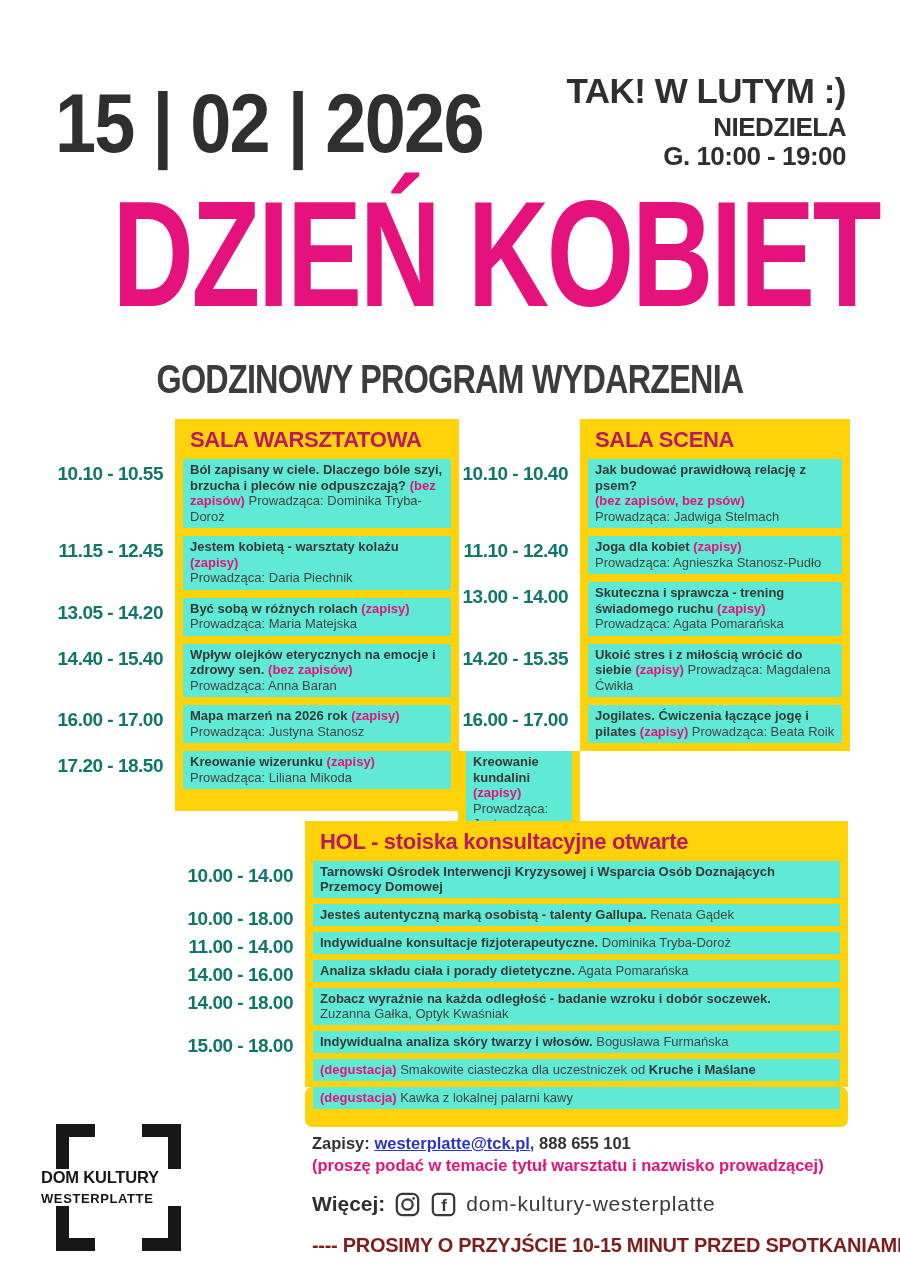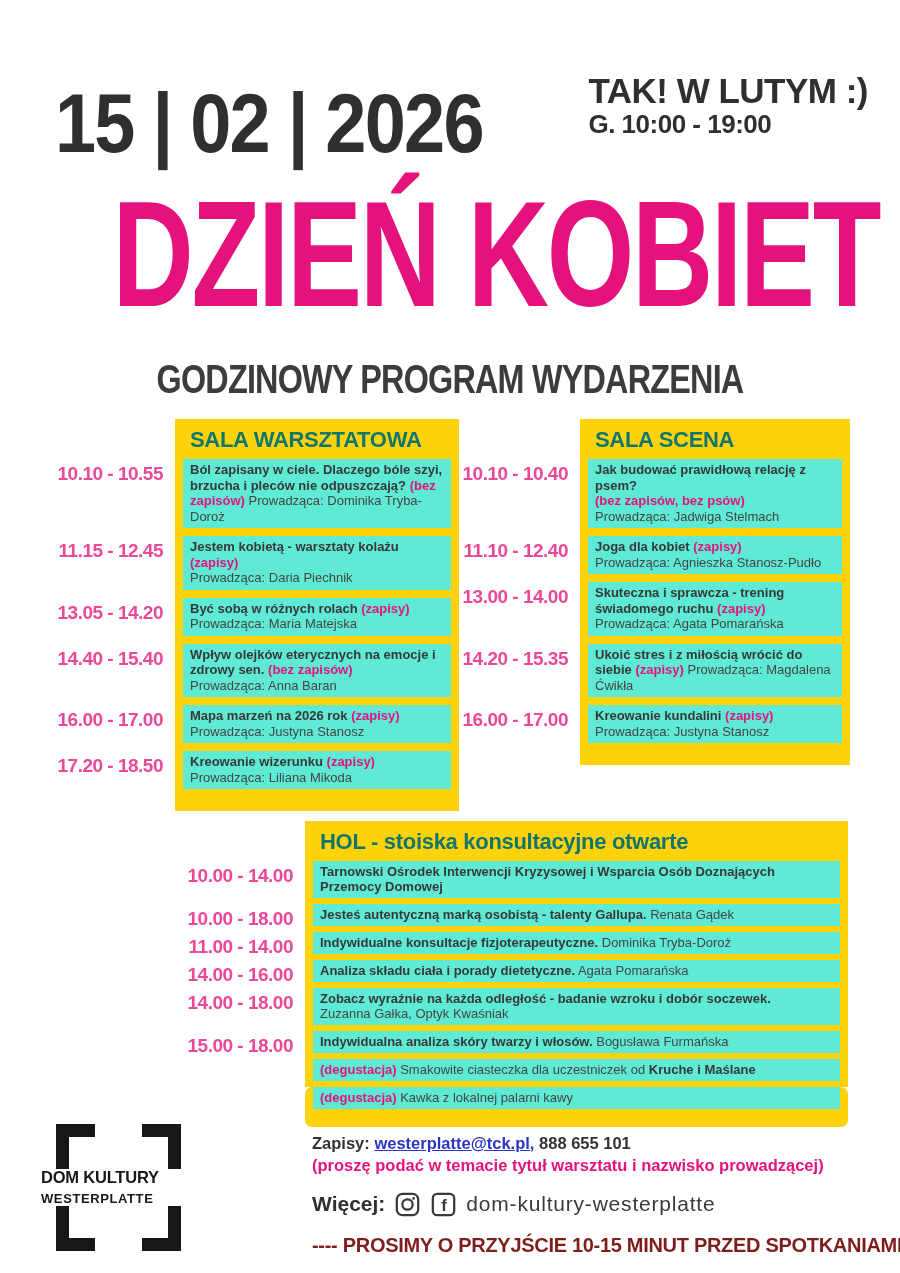--- a/index.html
+++ b/index.html
@@ -5,40 +5,40 @@
   :root{
     --pink:#e5127d; --yellow:#ffd20a; --dark:#3b3b3b; --link:#2b35c4; --black:#171717;
   }
   html,body{margin:0;padding:0;background:#ffffff;}
   body{font-family:"Liberation Sans","DejaVu Sans",sans-serif;color:var(--dark);}
   .poster{position:relative;width:900px;height:1273px;background:#ffffff;overflow:hidden;margin:15px auto;}
 
   
   .event-date{position:absolute;left:55px;top:66px;font-size:84px;font-weight:800;color:#2f2f2f;
     letter-spacing:-2px;line-height:1;transform:scaleX(.88);transform-origin:left top;white-space:nowrap;}
-  .top-right{position:absolute;right:32px;top:56px;text-align:left;color:#2f2f2f;line-height:1.12;}
+  .top-right{position:absolute;right:54px;top:56px;text-align:right;color:#2f2f2f;line-height:1.12;}
   .top-right .tagline{font-size:35px;font-weight:800;letter-spacing:-.5px;}
   .top-right .weekday{font-size:26px;font-weight:800;margin-top:3px;letter-spacing:-.5px;}
   .top-right .hours{font-size:26px;font-weight:800;letter-spacing:-.5px;}
   .main-title{position:absolute;left:0;top:164px;width:100%;text-align:center;color:var(--pink);
     font-size:150px;font-weight:800;line-height:1;white-space:nowrap;transform:scaleX(.75);letter-spacing:-3px;}
   .subtitle{position:absolute;left:0;top:344px;width:100%;text-align:center;color:#3c3c3c;
     font-size:40px;font-weight:700;line-height:1;white-space:nowrap;transform:scaleX(.81);letter-spacing:-1px;}
 
   
   .sched{position:absolute;display:grid;}
   #sched-0{left:55px;top:404px;grid-template-columns:120px 284px;}
   #sched-1{left:458px;top:404px;grid-template-columns:122px 270px;}
   #hol-grid{left:172px;top:806px;grid-template-columns:133px 543px;}
-  .t-cell{text-align:right;padding:5px 12px 0 0;font-size:19px;font-weight:700;color:#ec4899;
+  .t-cell{text-align:right;padding:5px 12px 0 0;font-size:19px;font-weight:700;color:#0f766e;
     letter-spacing:-.5px;white-space:nowrap;line-height:1.1;}
   .c-cell{background:var(--yellow);padding:0 8px;}
   .c-cell.head{padding-top:9px;padding-bottom:2px;}
   .c-cell.last{padding-bottom:14px;}
-  .sec-title{font-size:22px;font-weight:700;color:#0f766e;letter-spacing:-.3px;margin:0 0 5px 7px;line-height:1.1;}
+  .sec-title{font-size:22px;font-weight:700;color:#be185d;letter-spacing:-.3px;margin:0 0 5px 7px;line-height:1.1;}
   .card{background:#5eead4;padding:3px 7px 4px;margin-bottom:8px;font-size:13px;line-height:15.5px;color:var(--dark);}
   #hol-grid .card{line-height:15px;margin-bottom:6px;font-size:13px;}
   #hol-grid .c-cell.last{padding-bottom:12px;border-radius:7px;}
   .seg-b{font-weight:700;color:#383838;}
   .seg-p{font-weight:700;color:var(--pink);}
   .seg-r{font-weight:400;color:#454545;}
 
   
   .logo{position:absolute;left:40px;top:1103px;width:170px;height:145px;}
   .logo .corner{position:absolute;width:26px;height:32px;}
@@ -61,20 +61,21 @@
 </style>
 </head>
 <body>
 
 <div class="poster">
 
   <div class="event-date">15 | 02 | 2026</div>
 
   <div class="top-right">
     <div class="tagline">TAK! W LUTYM :)</div>
+    <div class="weekday">NIEDZIELA</div>
     <div class="hours">G. 10:00 - 19:00</div>
   </div>
 
   <div class="main-title">DZIEŃ KOBIET</div>
   <div class="subtitle">GODZINOWY PROGRAM WYDARZENIA</div>
 
   <div class="sched" id="sched-0">
     <div class="t-cell"></div>
     <div class="c-cell head">
       <div class="sec-title">SALA WARSZTATOWA</div>
@@ -120,20 +121,23 @@
       </div>
       <div class="t-cell">13.00 - 14.00</div>
       <div class="c-cell">
         <div class="card"><span class="seg-b">Skuteczna i sprawcza - trening świadomego ruchu</span> <span class="seg-p">(zapisy)</span><br><span class="seg-r">Prowadząca: Agata Pomarańska</span></div>
       </div>
       <div class="t-cell">14.20 - 15.35</div>
       <div class="c-cell">
         <div class="card"><span class="seg-b">Ukoić stres i z miłością wrócić do siebie</span> <span class="seg-p">(zapisy)</span> <span class="seg-r">Prowadząca: Magdalena Ćwikła</span></div>
       </div>
       <div class="t-cell">16.00 - 17.00</div>
+      <div class="c-cell">
+        <div class="card"><span class="seg-b">Jogilates. Ćwiczenia łączące jogę i pilates</span> <span class="seg-p">(zapisy)</span> <span class="seg-r">Prowadząca: Beata Roik</span></div>
+      </div>
       <div class="c-cell last">
         <div class="card"><span class="seg-b">Kreowanie kundalini</span> <span class="seg-p">(zapisy)</span><br><span class="seg-r">Prowadząca: Justyna Stanosz</span></div>
       </div>
     </div>
 
   <div class="sched" id="hol-grid">
     <div class="t-cell"></div>
     <div class="c-cell head">
       <div class="sec-title">HOL - stoiska konsultacyjne otwarte</div>
     </div>

